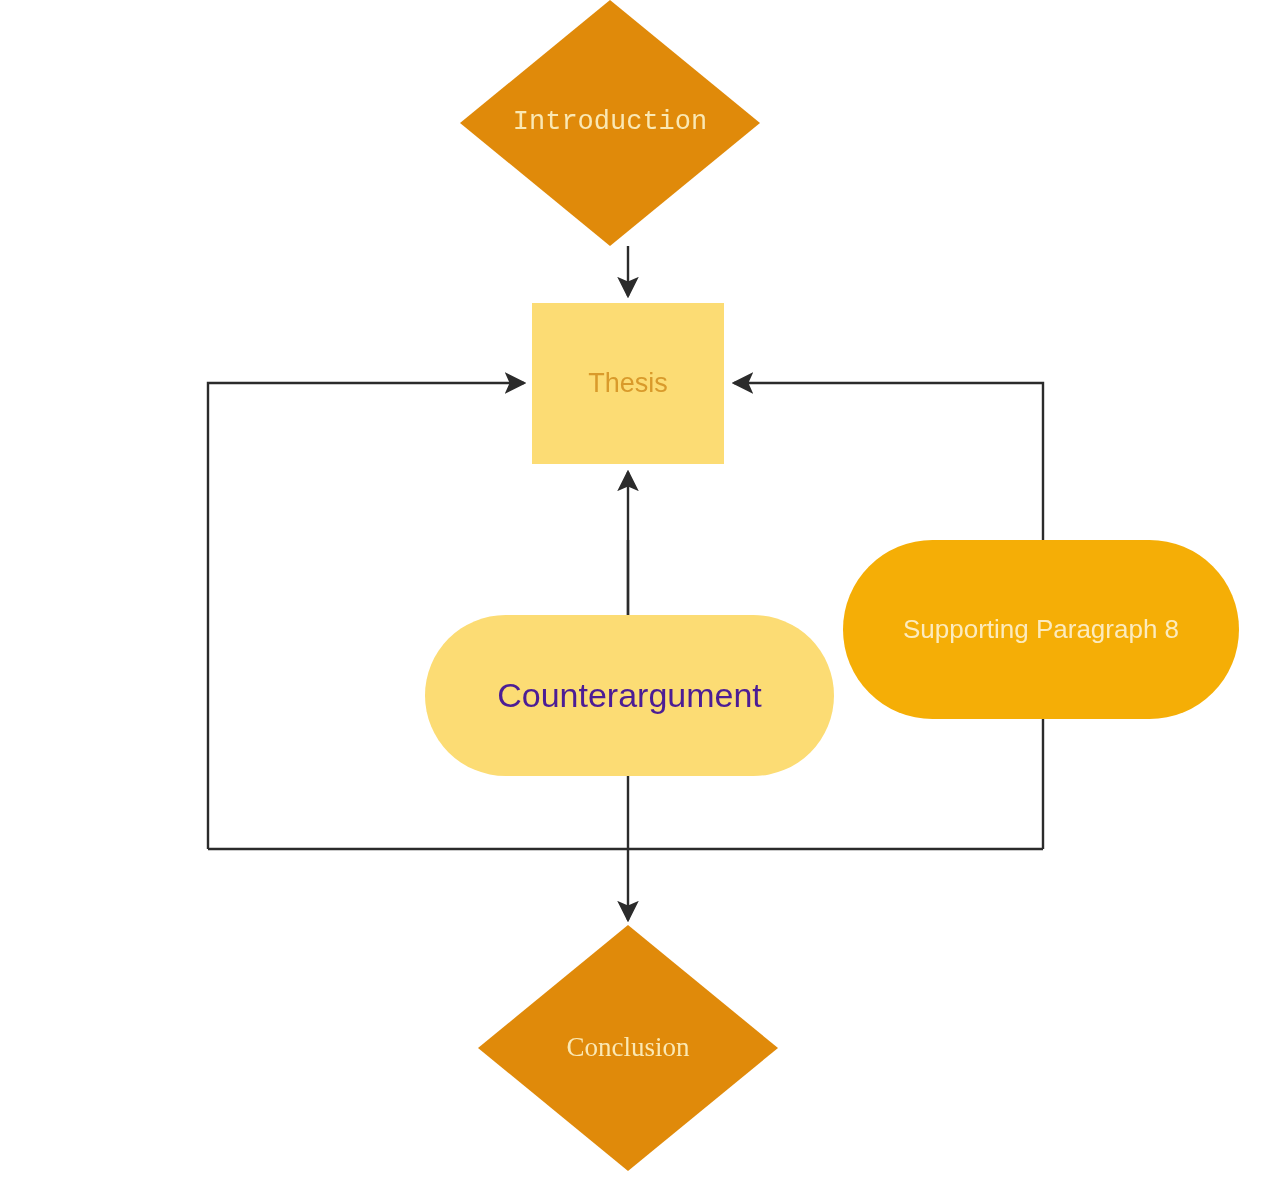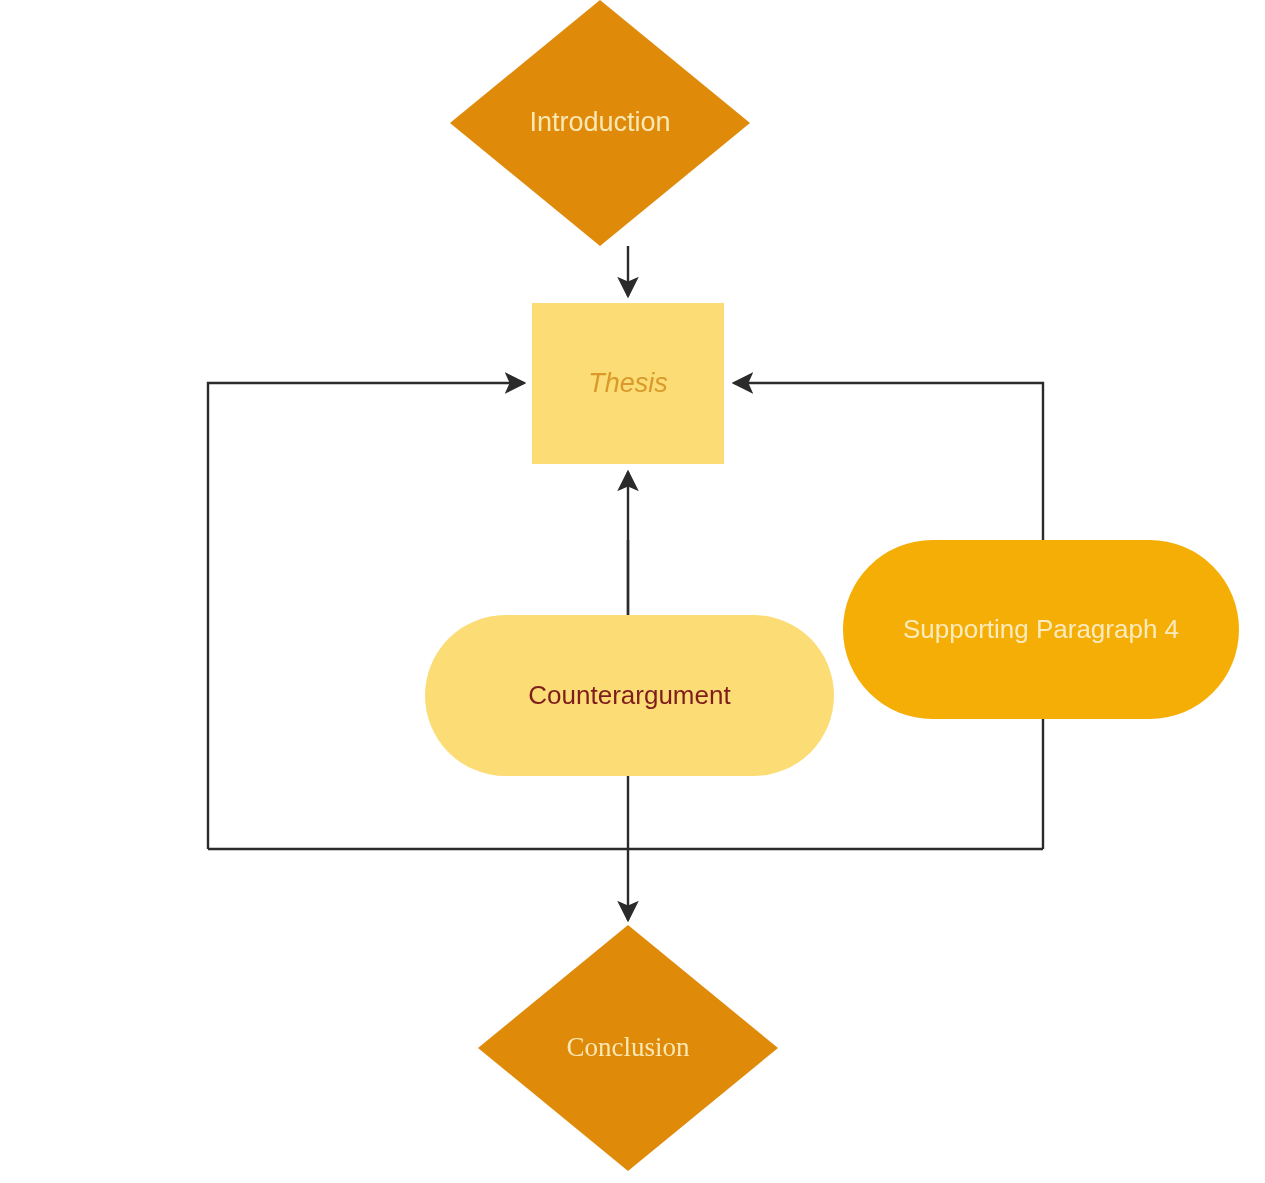--- a/index.html
+++ b/index.html
@@ -57,21 +57,20 @@
     z-index: 2;
     color: #FAE8B4;
     font-size: 27px;
   }
 
   
   .rect {
     width: 192px;
     height: 161px;
     background: #FCDC74;
-    font-style: italic;
   }
   .rect .node-label {
     color: #D99A2B;
     font-size: 27px;
   }
 
   
   .pill {
     border-radius: 999px;
   }
@@ -79,26 +78,26 @@
     background: #F5AE06;
   }
   .pill.dark .node-label {
     color: #FCEBBE;
     font-size: 26px;
   }
   .pill.light {
     background: #FCDC74;
   }
   .pill.light .node-label {
-    color: #7f1d1d;
-    font-size: 26px;
+    color: #4c1d95;
+    font-size: 34px;
   }
 
   
-  #node-introduction { left: 450px; top: 0px; }
+  #node-introduction { left: 460px; top: 0px; font-family: Liberation Mono, monospace; }
   #node-conclusion   { left: 478px; top: 925px; font-family: Liberation Serif, serif; }
   #node-thesis       { left: 532px; top: 303px; }
   #node-support-1    { left: 8px;   top: 540px; width: 408px; height: 179px; }
   #node-support-2    { left: 843px; top: 540px; width: 396px; height: 179px; }
   #node-counter      { left: 425px; top: 615px; width: 409px; height: 161px; }
 </style>
 </head>
 <body>
 
 <div id="canvas">
@@ -127,21 +126,21 @@
     <span class="shape"></span>
     <span class="node-label">Introduction</span>
   </div>
 
   <div class="node rect" id="node-thesis">
     <span class="node-label">Thesis</span>
   </div>
 
 
   <div class="node pill dark" id="node-support-2">
-    <span class="node-label">Supporting Paragraph 4</span>
+    <span class="node-label">Supporting Paragraph 8</span>
   </div>
 
   <div class="node pill light" id="node-counter">
     <span class="node-label">Counterargument</span>
   </div>
 
   <div class="node diamond" id="node-conclusion">
     <span class="shape"></span>
     <span class="node-label">Conclusion</span>
   </div>

